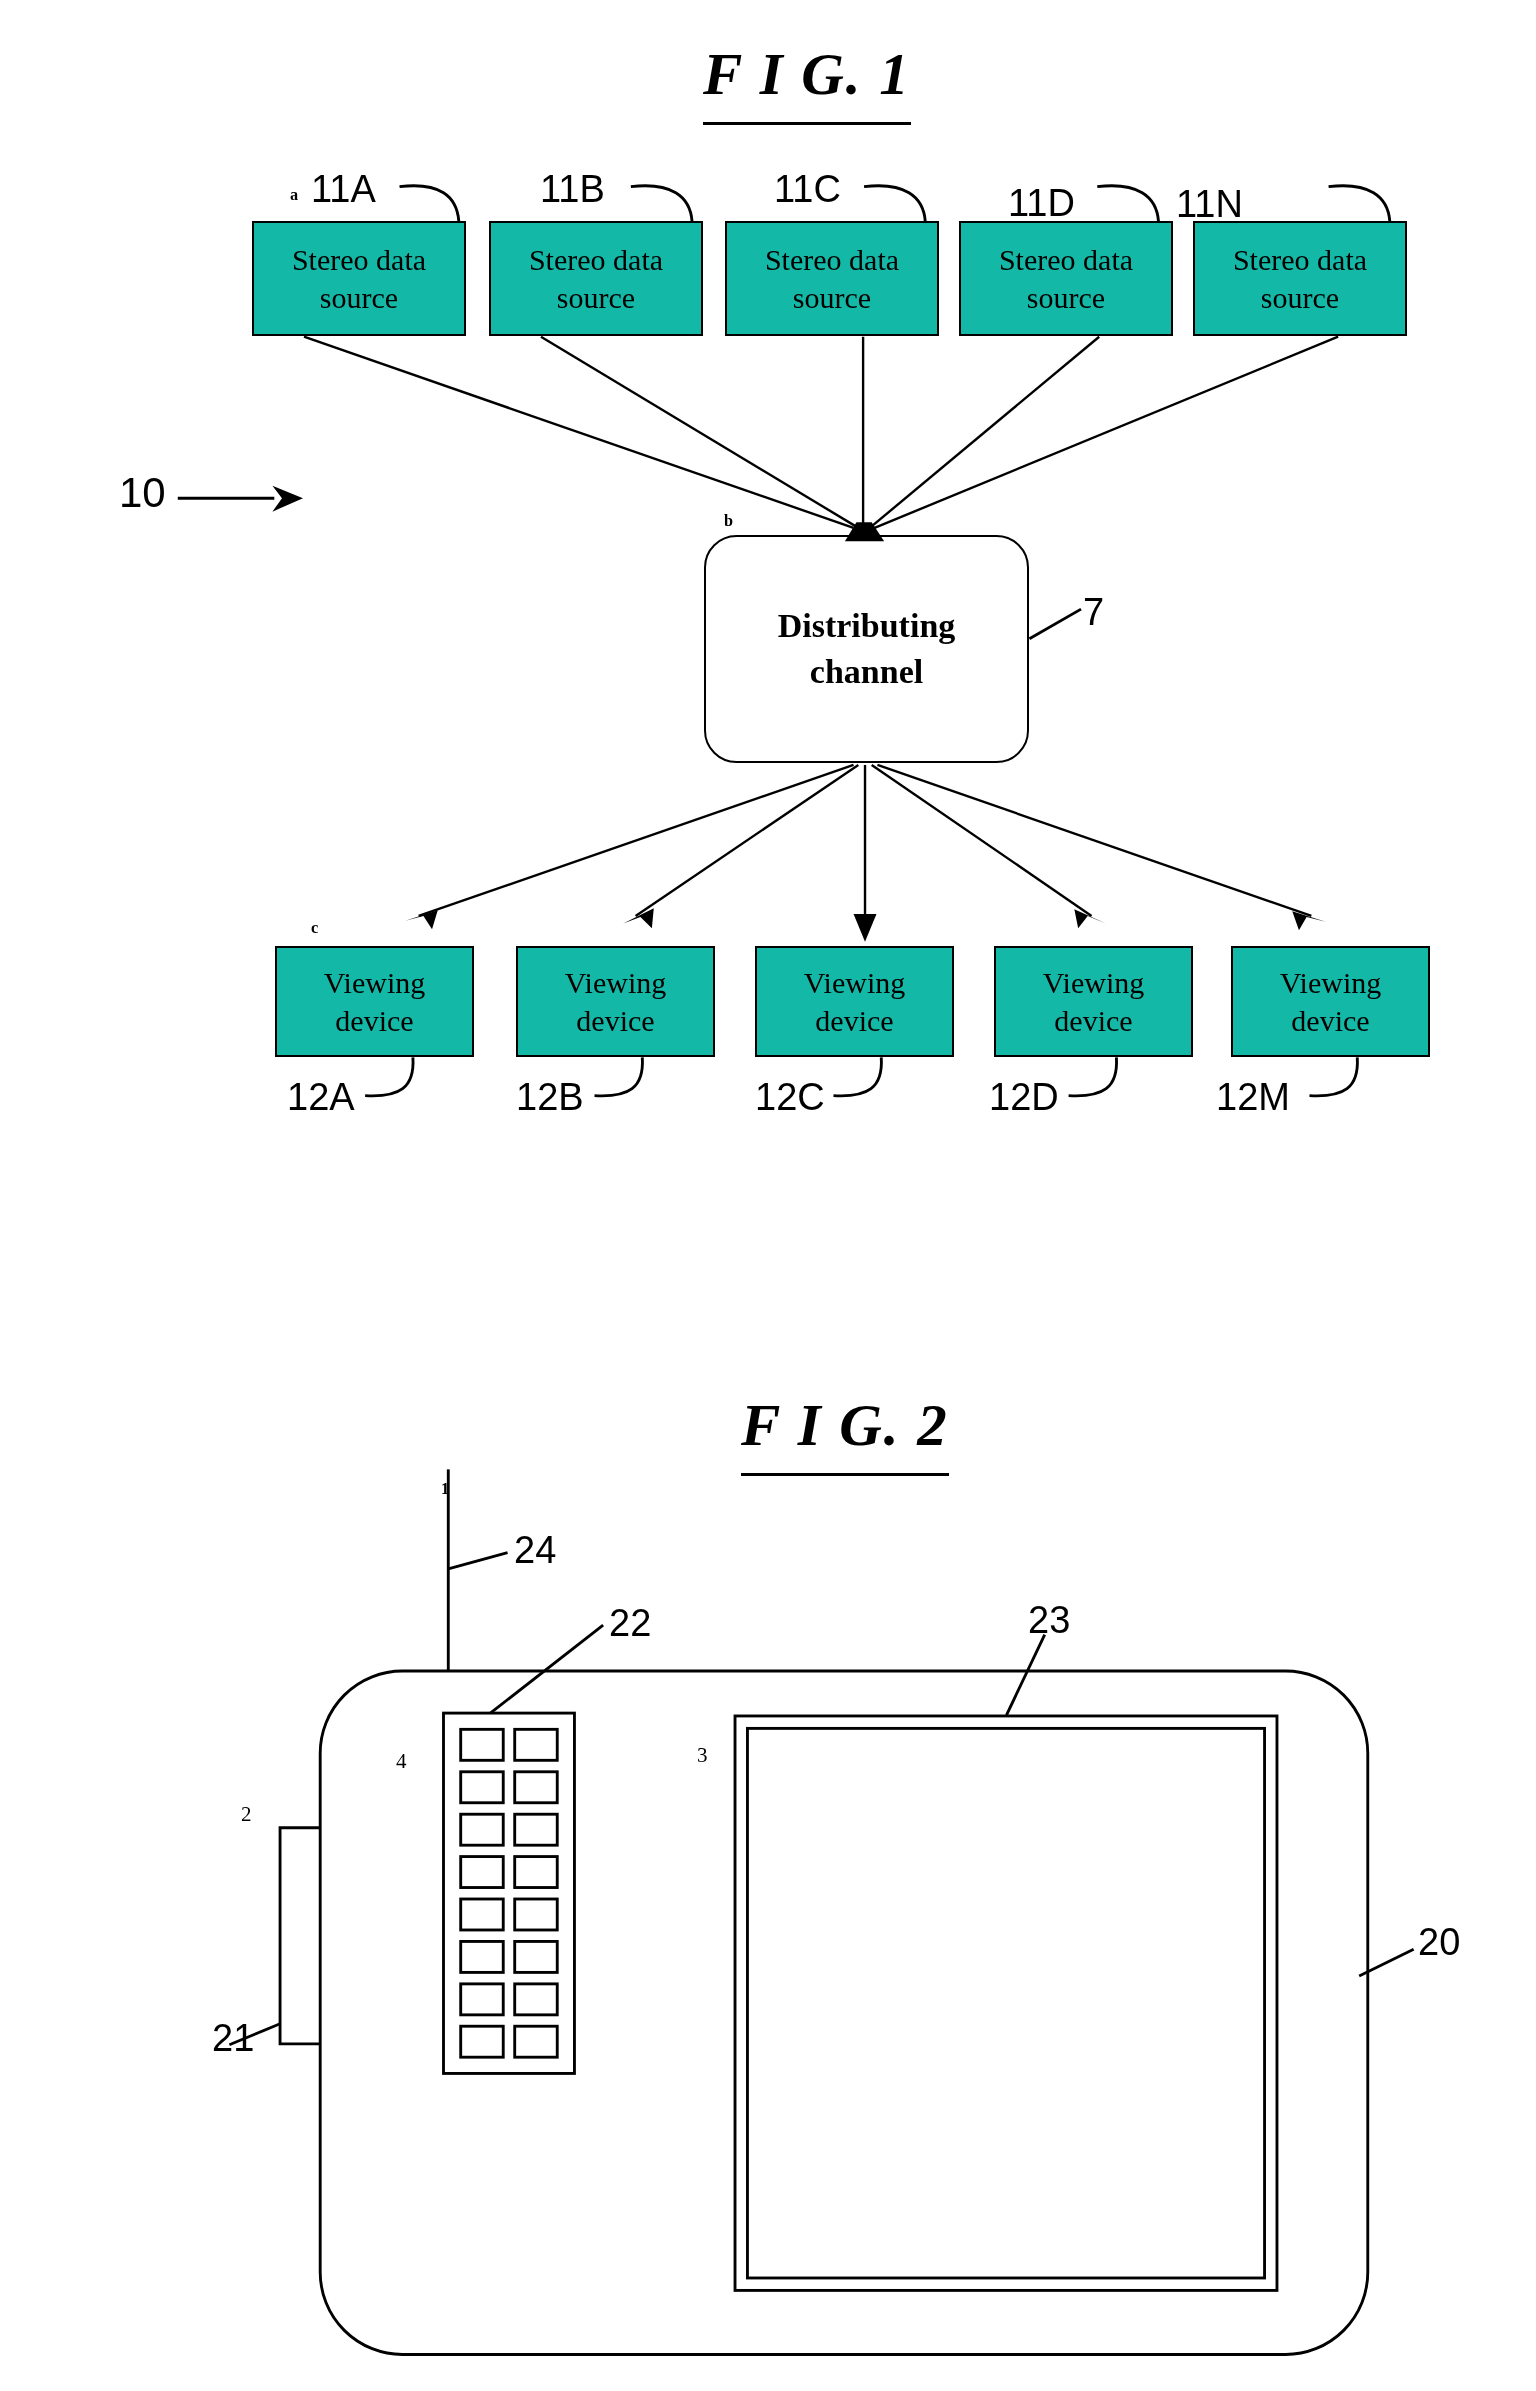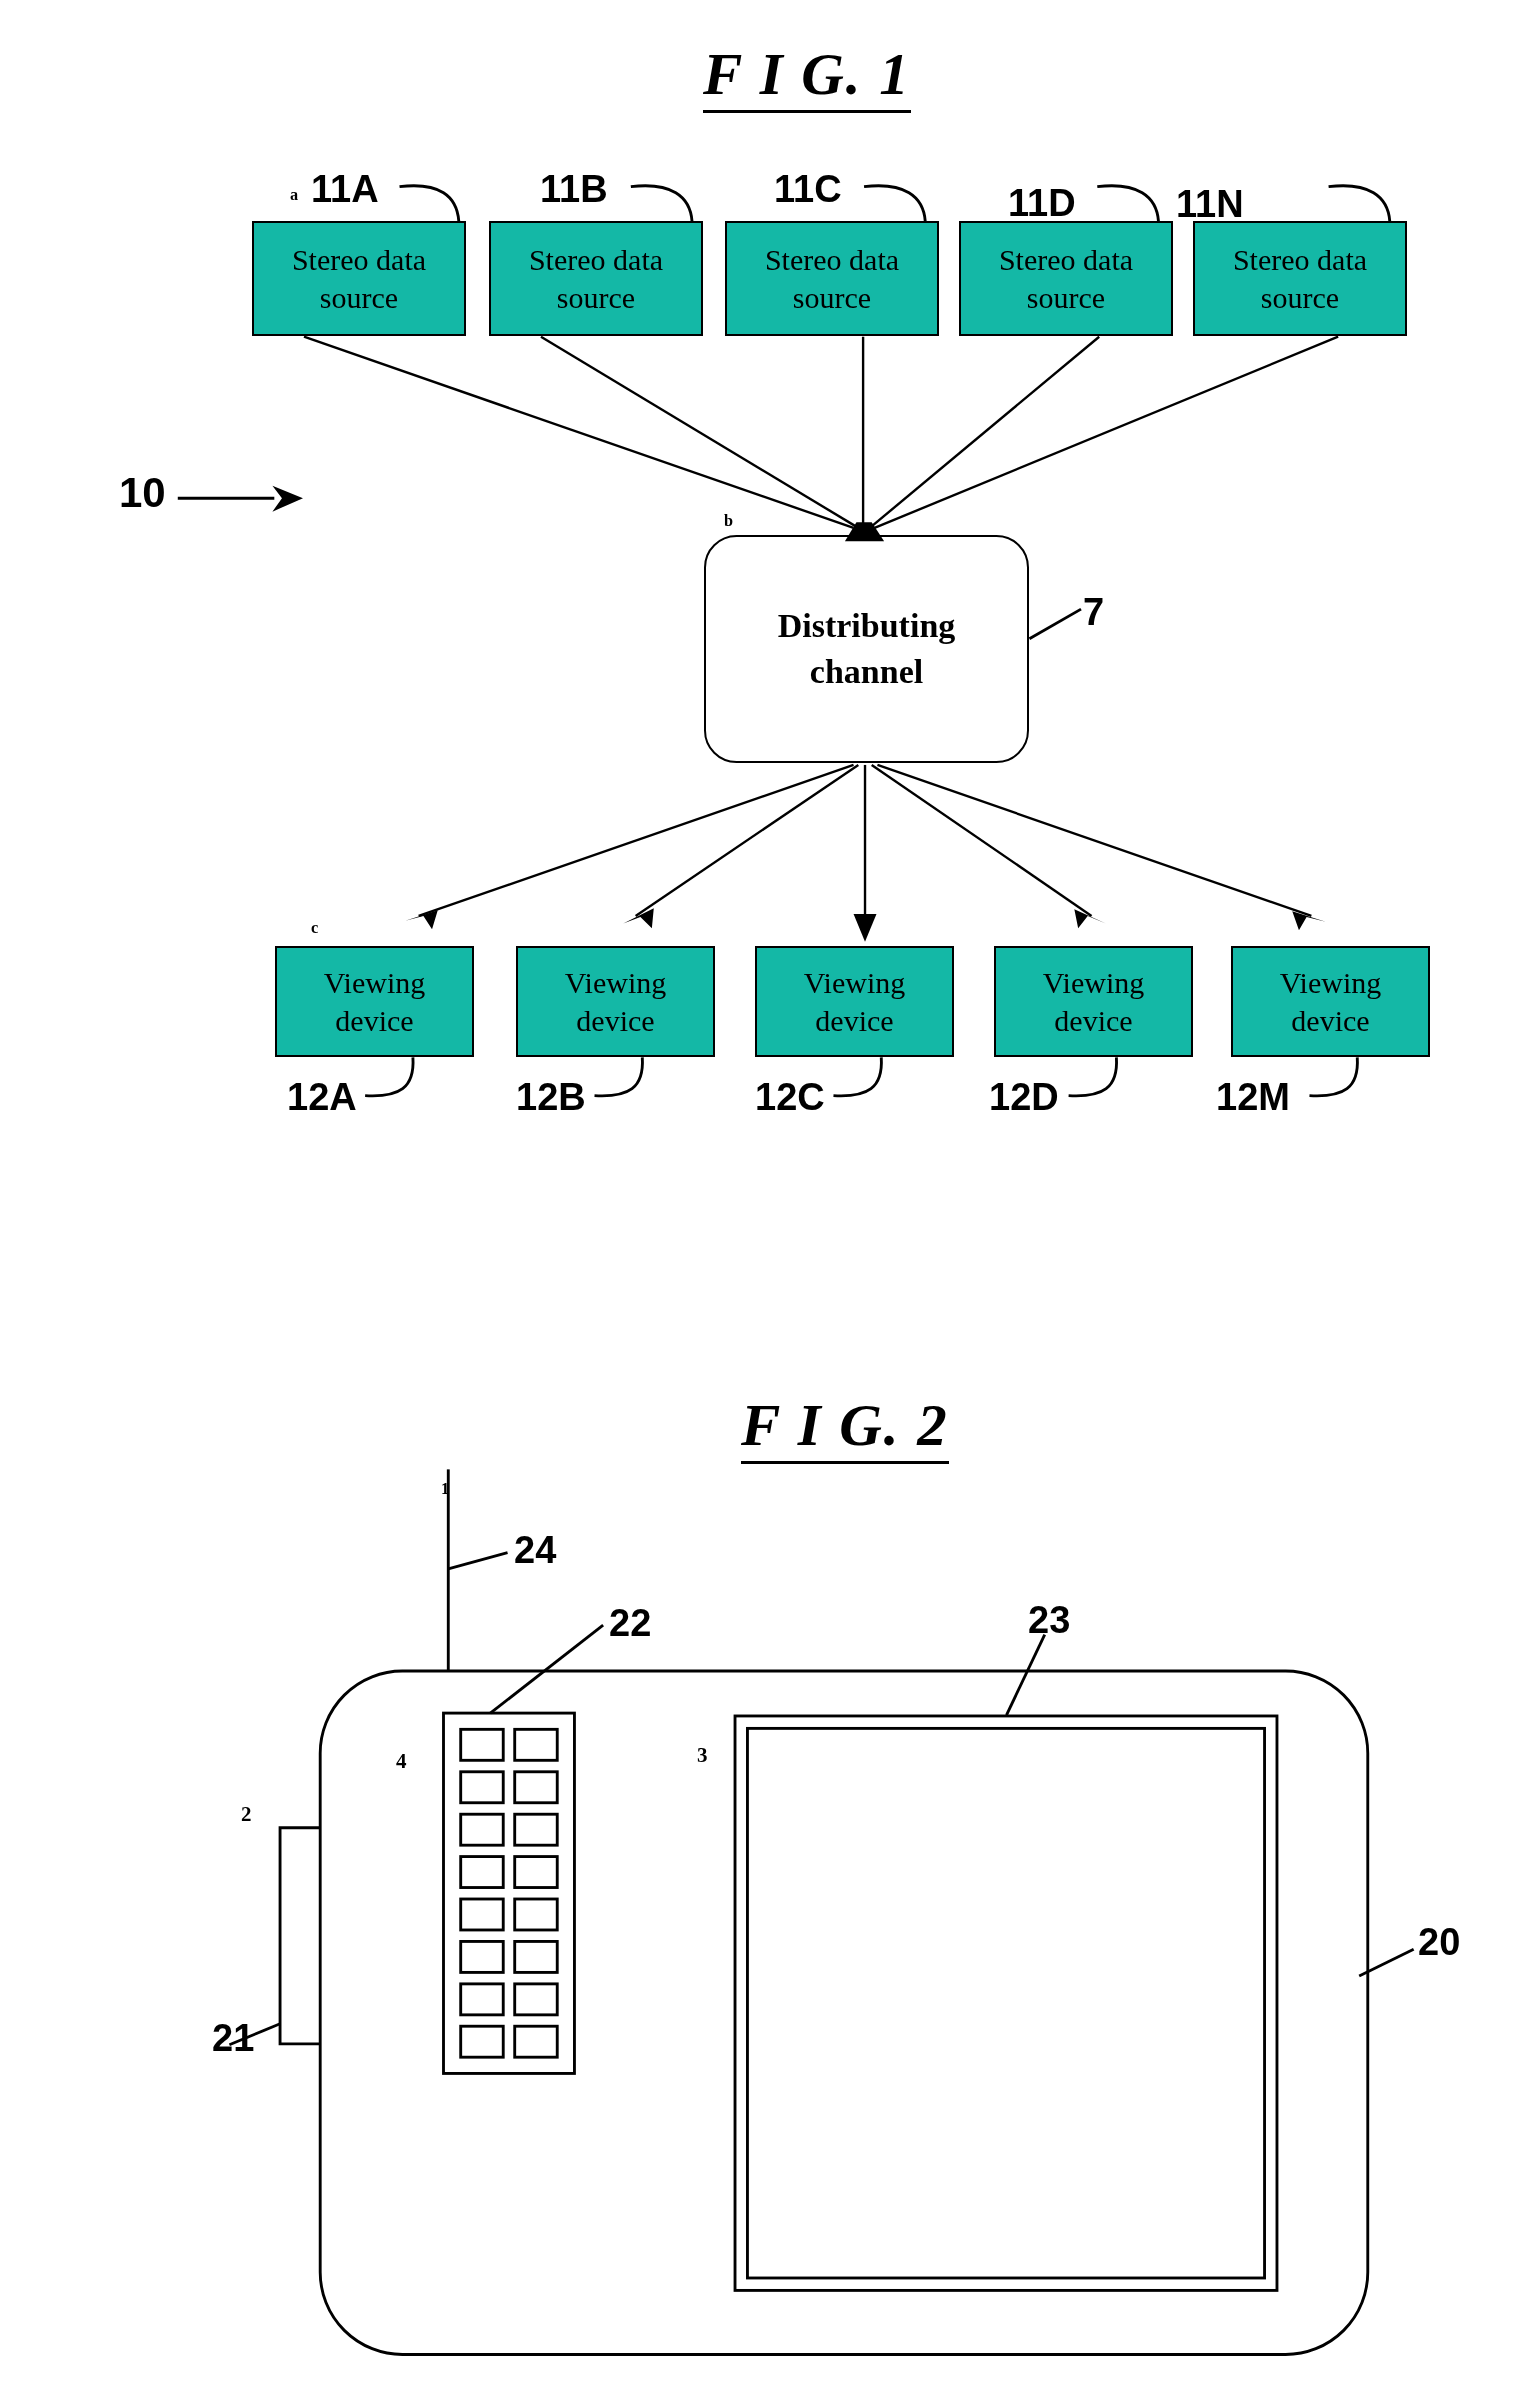--- a/index.html
+++ b/index.html
@@ -26,21 +26,21 @@
     font-weight: bold;
     font-style: italic;
     font-size: 59px;
     letter-spacing: 1.9px;
     white-space: nowrap;
     text-align: center;
   }
   .fig-title .underline {
     display: block;
     border-bottom: 3.8px solid #000;
-    padding-bottom: 1px;
+    padding-bottom: 13px;
   }
   
   .node-box {
     position: absolute;
     border: 2.9px solid #000;
     background: #14b8a6;
     box-sizing: border-box;
     display: flex;
     flex-direction: column;
     align-items: center;
@@ -71,21 +71,20 @@
   }
   .round-box .ln { display: block; white-space: nowrap; }
 
   
   .ref {
     position: absolute;
     font-family: "Liberation Sans", sans-serif;
     font-size: 38px;
     white-space: nowrap;
     line-height: 1;
-    font-weight: bold;
   }
   .ref.small {
     font-family: "Liberation Serif", serif;
     font-size: 16.3px;
     font-weight: bold;
   }
   .ref.mid {
     font-family: "Liberation Serif", serif;
     font-size: 21px;
   }

